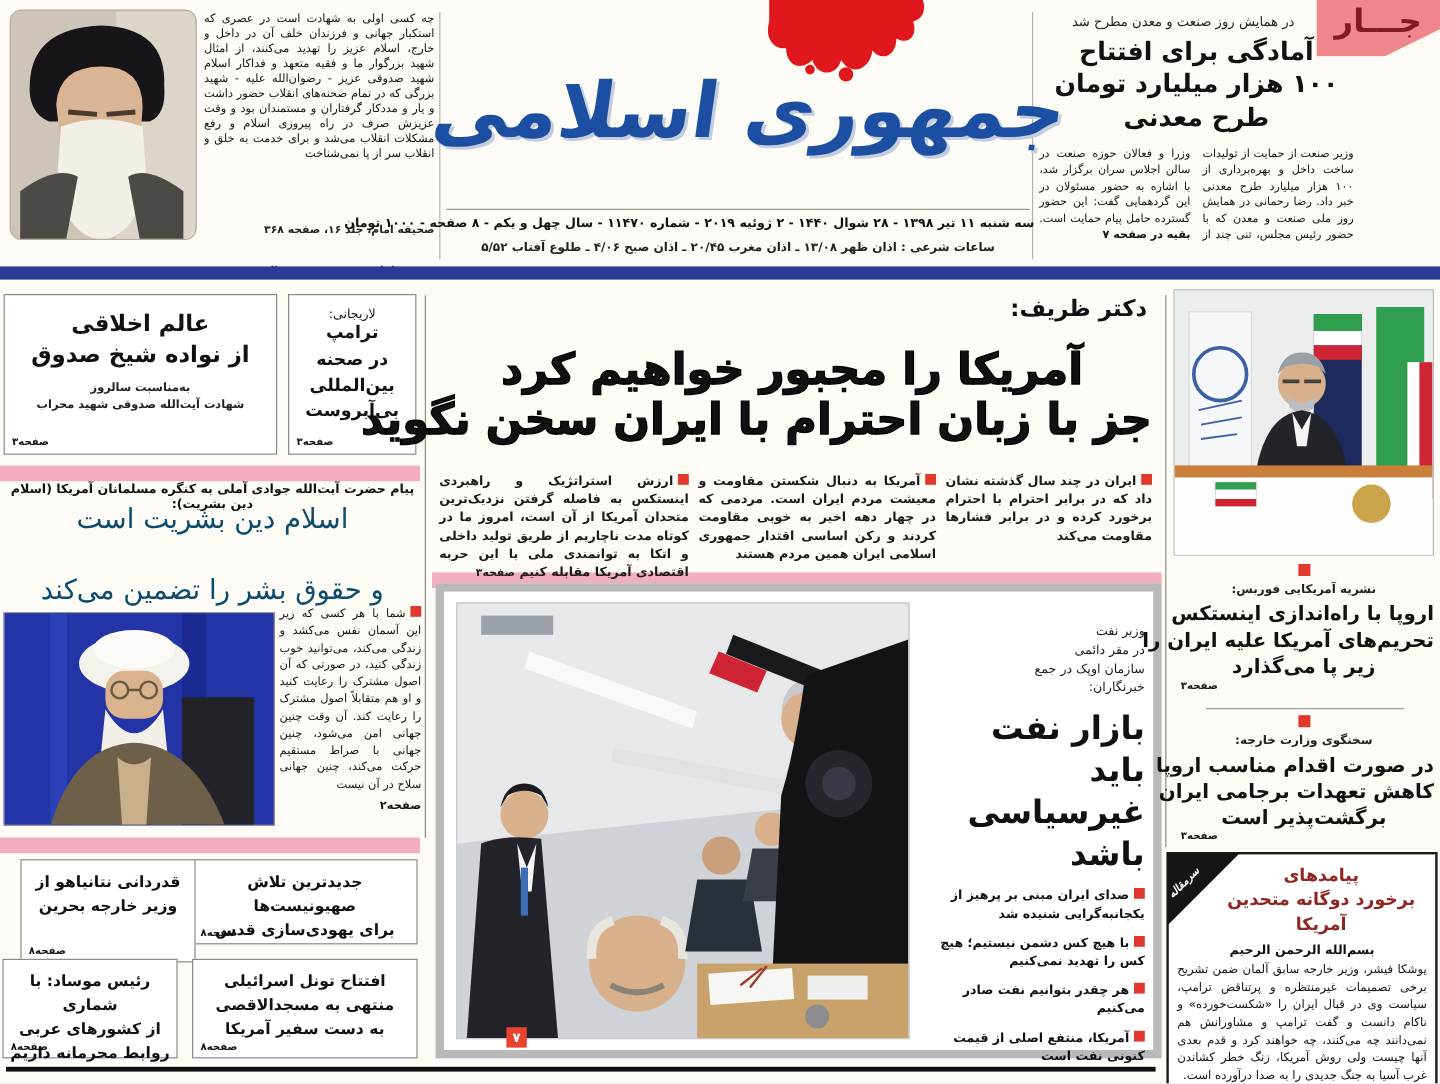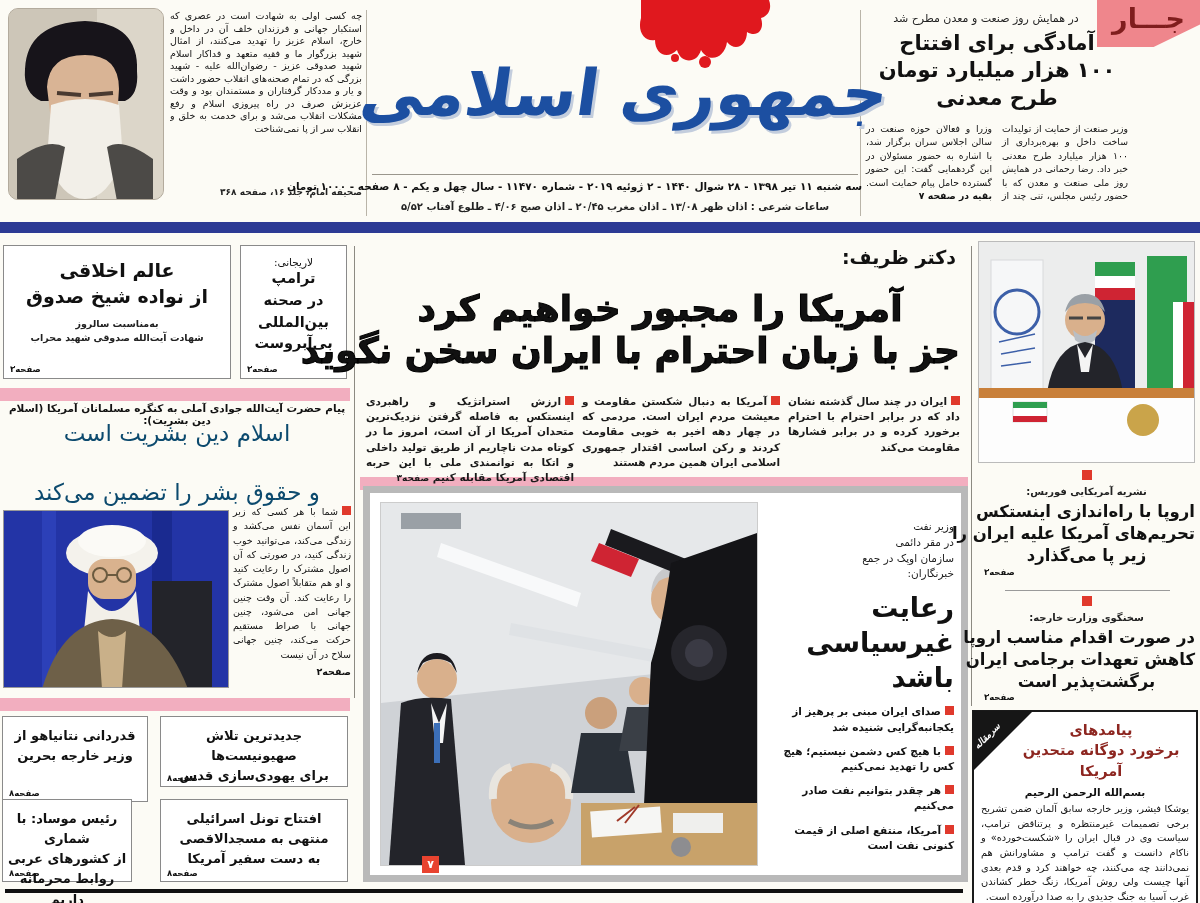--- a/index.html
+++ b/index.html
@@ -284,21 +284,22 @@
       </svg>
     </div>
     <div class="oil-text">
       <div class="oil-kicker">
         <div>وزیر نفت</div>
         <div>در مقر دائمی</div>
         <div>سازمان اوپک در جمع</div>
         <div>خبرنگاران:</div>
       </div>
       <div class="oil-h">
-        <div>رعایت</div>
+        <div>بازار نفت</div>
+        <div>باید</div>
         <div>غیرسیاسی</div>
         <div>باشد</div>
       </div>
       <div class="oil-b"><span class="rsq"></span><span>صدای ایران مبنی بر پرهیز از یکجانبه‌گرایی شنیده شد</span></div>
       <div class="oil-b"><span class="rsq"></span><span>با هیچ کس دشمن نیستیم؛ هیچ کس را تهدید نمی‌کنیم</span></div>
       <div class="oil-b"><span class="rsq"></span><span>هر چقدر بتوانیم نفت صادر می‌کنیم</span></div>
       <div class="oil-b"><span class="rsq"></span><span>آمریکا، منتفع اصلی از قیمت کنونی نفت است</span></div>
     </div>
     <div class="oil-pagebox">۷</div>
   </div>
@@ -329,32 +330,32 @@
     <div class="ed-bism">بسم‌الله الرحمن الرحیم</div>
     <div class="ed-body">یوشکا فیشر، وزیر خارجه سابق آلمان ضمن تشریح برخی تصمیمات غیرمنتظره و پرتناقض ترامپ، سیاست وی در قبال ایران را «شکست‌خورده» و ناکام دانست و گفت ترامپ و مشاورانش هم نمی‌دانند چه می‌کنند، چه خواهند کرد و قدم بعدی آنها چیست ولی روش آمریکا، زنگ خطر کشاندن غرب آسیا به جنگ جدیدی را به صدا درآورده است.</div>
 
   </div>
 
   <div class="abs bbox" style="left:160px;top:716px;width:188px;height:71px;padding-top:9px;">
     <div class="bline">جدیدترین تلاش صهیونیست‌ها</div>
     <div class="bline">برای یهودی‌سازی قدس</div>
     <span class="page-ref">صفحه۸</span>
   </div>
-  <div class="abs bbox" style="left:2px;top:716px;width:146px;height:86px;padding-top:9px;">
+  <div class="abs bbox" style="left:17px;top:716px;width:146px;height:86px;padding-top:9px;">
     <div class="bline">قدردانی نتانیاهو از</div>
     <div class="bline">وزیر خارجه بحرین</div>
     <span class="page-ref">صفحه۸</span>
   </div>
   <div class="abs bbox" style="left:160px;top:799px;width:188px;height:83px;padding-top:9px;">
     <div class="bline">افتتاح تونل اسرائیلی</div>
     <div class="bline">منتهی به مسجدالاقصی</div>
     <div class="bline">به دست سفیر آمریکا</div>
     <span class="page-ref">صفحه۸</span>
   </div>
-  <div class="abs bbox" style="left:2px;top:799px;width:130px;height:83px;padding-top:9px;">
+  <div class="abs bbox" style="left:2px;top:799px;width:146px;height:83px;padding-top:9px;">
     <div class="bline">رئیس موساد: با شماری</div>
     <div class="bline">از کشورهای عربی</div>
     <div class="bline">روابط محرمانه داریم</div>
     <span class="page-ref">صفحه۸</span>
   </div>
 
   <div class="abs black-line"></div>
 </div>
 
 </body></html>

